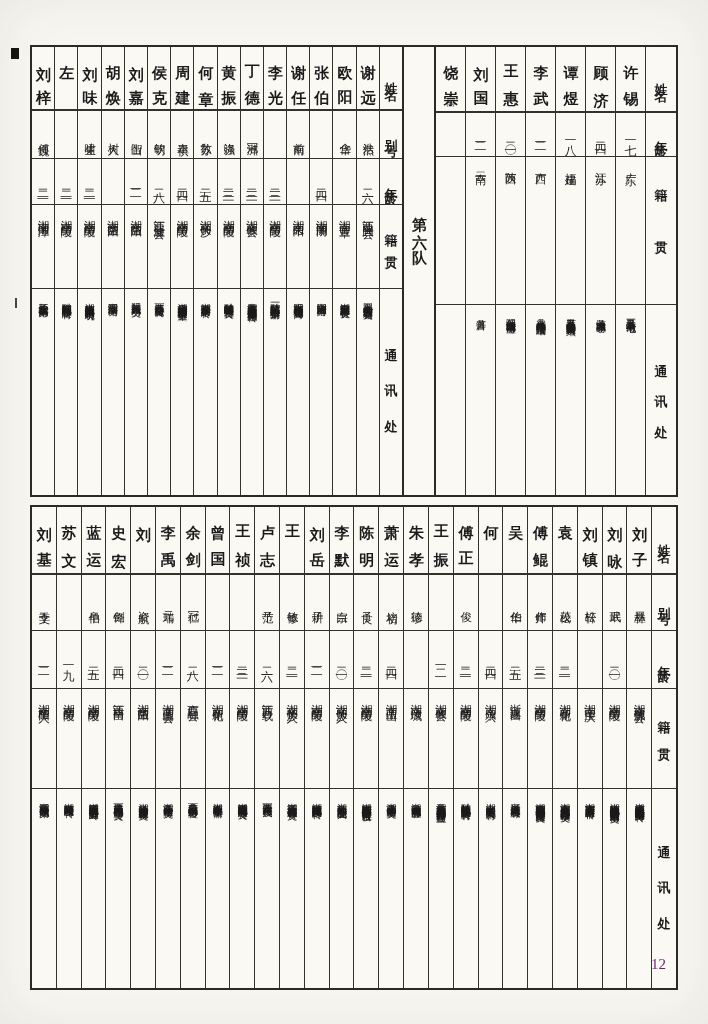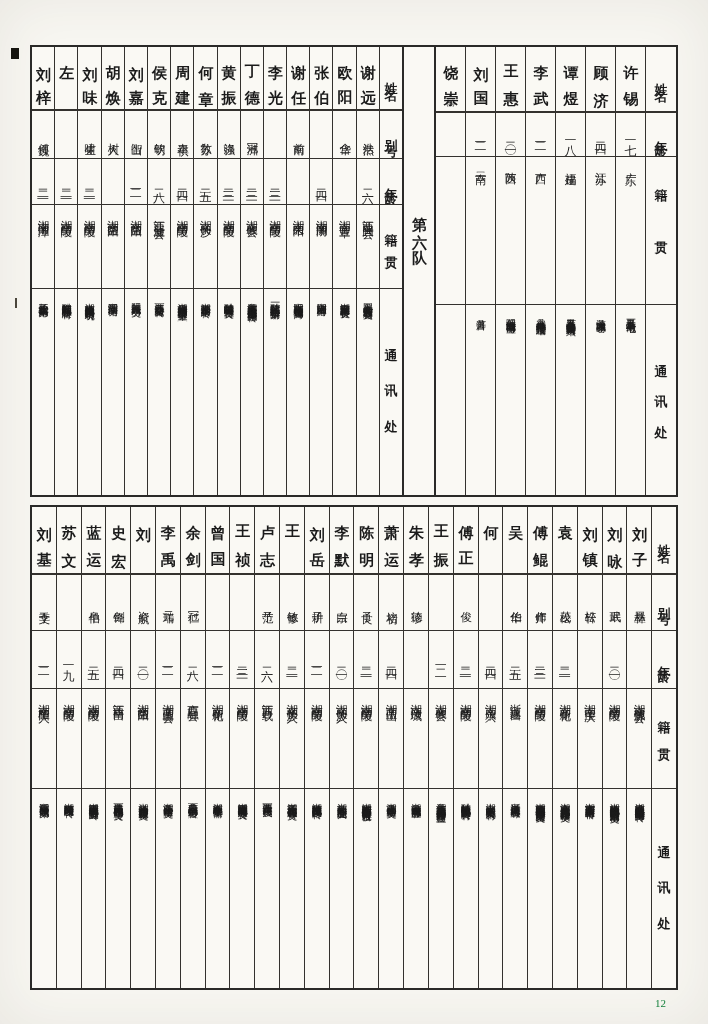--- a/index.html
+++ b/index.html
@@ -102,23 +102,23 @@
   .hdr-name .vt { letter-spacing: 0.5em; }
   .hdr-alias .vt { letter-spacing: 0.45em; }
   .hdr-age .vt { letter-spacing: 0.3em; }
   .sub-left .hdr-origin .vt { letter-spacing: 1.7em; }
   .table.bottom .hdr-origin .vt { letter-spacing: 2.1em; }
   .sub-right .hdr-origin .vt { letter-spacing: 4em; }
   .hdr-contact .vt { letter-spacing: 2.8em; }
   .sub-right .hdr-contact .vt { letter-spacing: 2.4em; }
   .page-number {
     position: absolute;
-    right: 42px; top: 997px;
-    font-size: 11px;
-    color: #15803d;
+    right: 42px; top: 956px;
+    font-size: 15px;
+    color: #701a75;
   }
   .tick-a { position: absolute; left: 11px; top: 48px; width: 8px; height: 11px; background: #15140f; }
   .tick-b { position: absolute; left: 15px; top: 298px; width: 2px; height: 10px; background: #4a463c; }
 </style>
 </head>
 <body>
 
 <div class="page">
   <div class="tick-a"></div>
   <div class="tick-b"></div>

